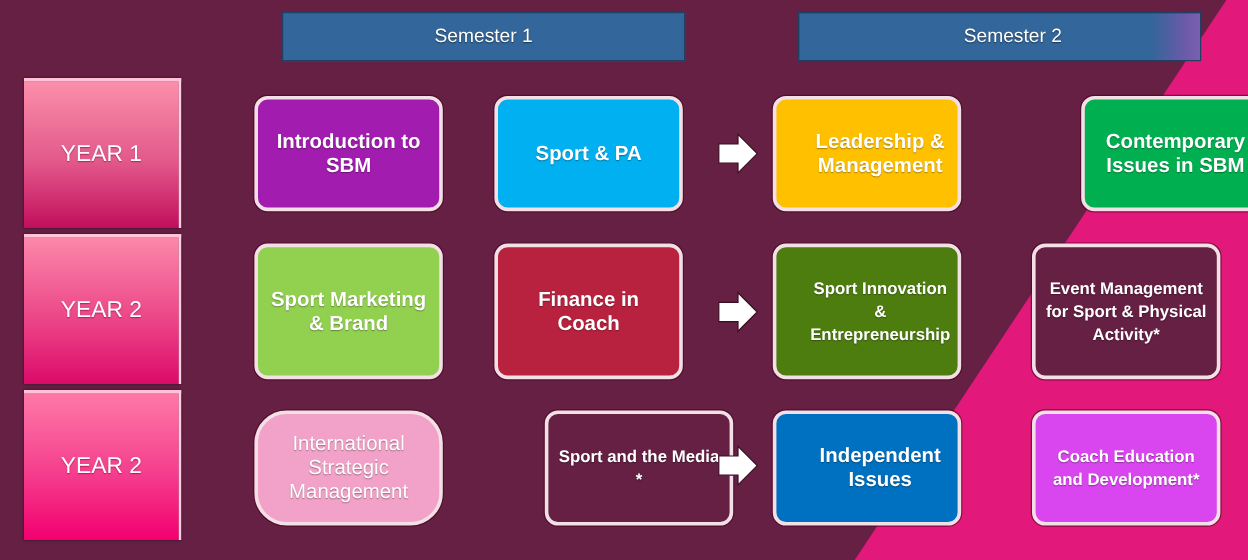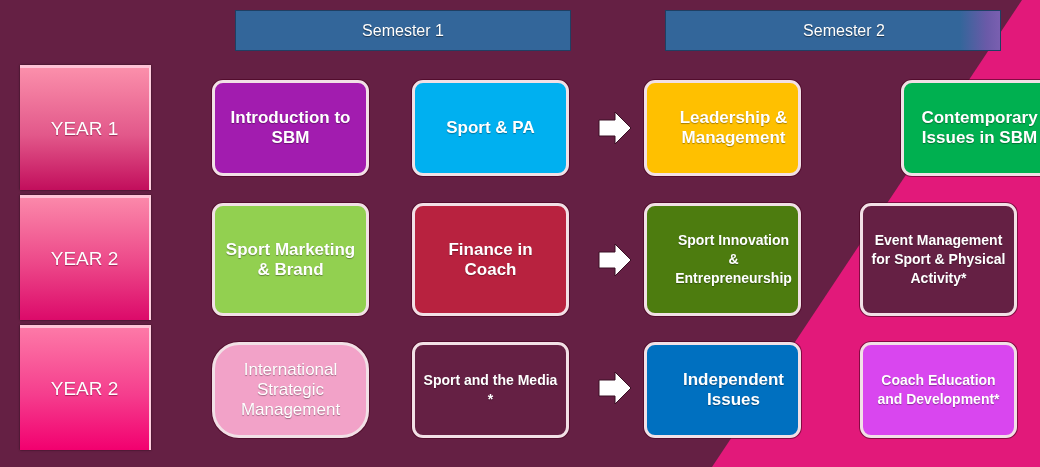--- a/index.html
+++ b/index.html
@@ -70,21 +70,21 @@
 <div class="mod c2 r1" style="background: rgb(0, 176, 240);">Sport &amp; PA</div>
 <div class="mod c3 r1" style="background: rgb(255, 192, 0);">Leadership &amp; Management</div>
 <div class="mod c4 r1" style="background: rgb(0, 176, 80); margin-left: 41px;">Contemporary Issues in SBM</div>
 
 <div class="mod c1 r2" style="background: rgb(146, 208, 80);">Sport Marketing &amp; Brand</div>
 <div class="mod c2 r2" style="background: rgb(184, 34, 63);">Finance in Coach</div>
 <div class="mod c3 r2 small" style="background: #4d7c0f;">Sport Innovation &amp; Entrepreneurship</div>
 <div class="mod c4 r2 small" style="background: rgb(101, 32, 68);">Event Management for Sport &amp; Physical Activity*</div>
 
 <div class="mod c1 r3" style="font-weight: normal; background: rgb(242, 162, 200); border-radius: 27px;">International Strategic Management</div>
-<div class="mod c2 r3 small" style="background: rgb(101, 32, 68);">Sport and the Media *</div>
+<div class="mod c2 r3 small" style="background: rgb(101, 32, 68); margin-left: 42px;">Sport and the Media *</div>
 <div class="mod c3 r3" style="background: rgb(0, 112, 192);">Independent Issues</div>
 <div class="mod c4 r3 small" style="background: #d946ef;">Coach Education and Development*</div>
 
 <div class="arrow" style="top:110px;">
   <svg width="36" height="36" viewBox="0 0 36 36">
       <polygon points="2,10 18,10 18,2 34,18 18,34 18,26 2,26" fill="#ffffff" stroke="#3a0f24" stroke-width="1"></polygon>
     </svg>
 </div>
 <div class="arrow" style="top:242px;">
   <svg width="36" height="36" viewBox="0 0 36 36">

